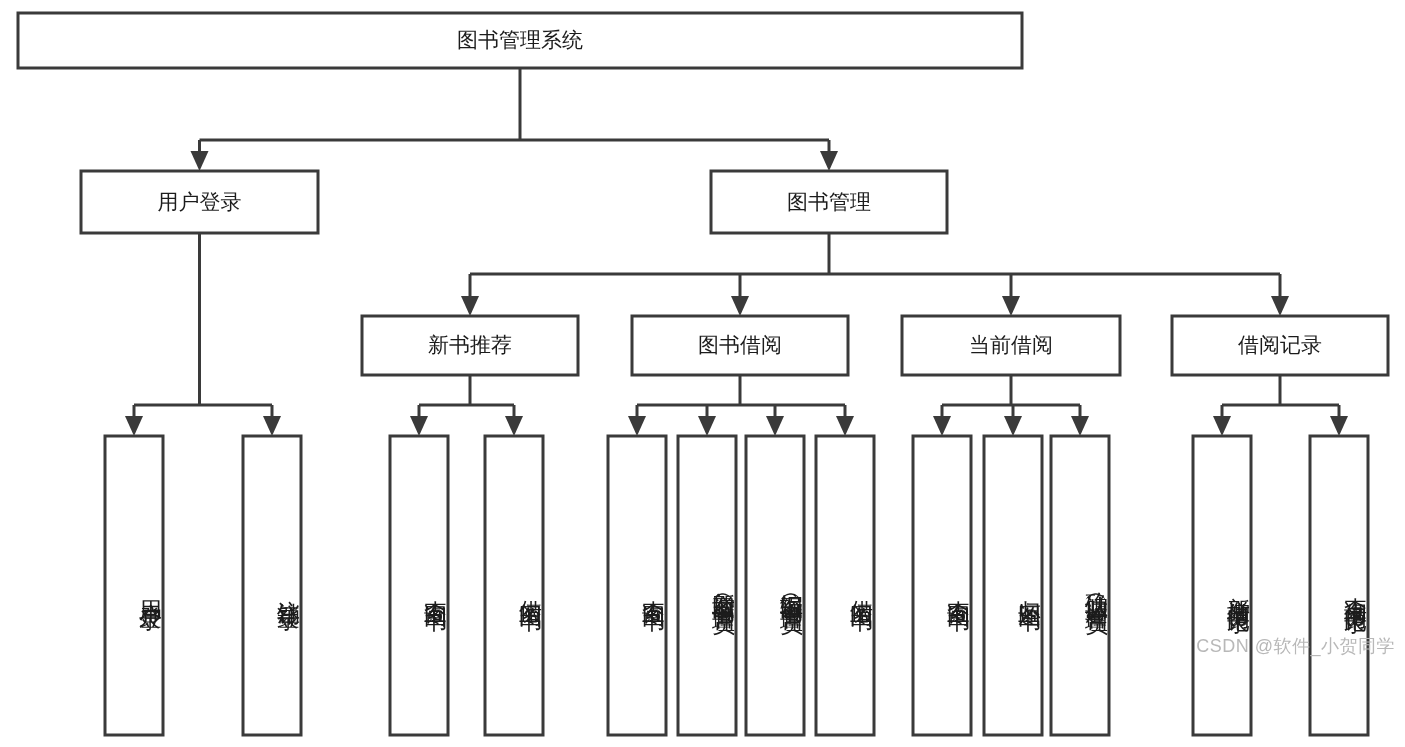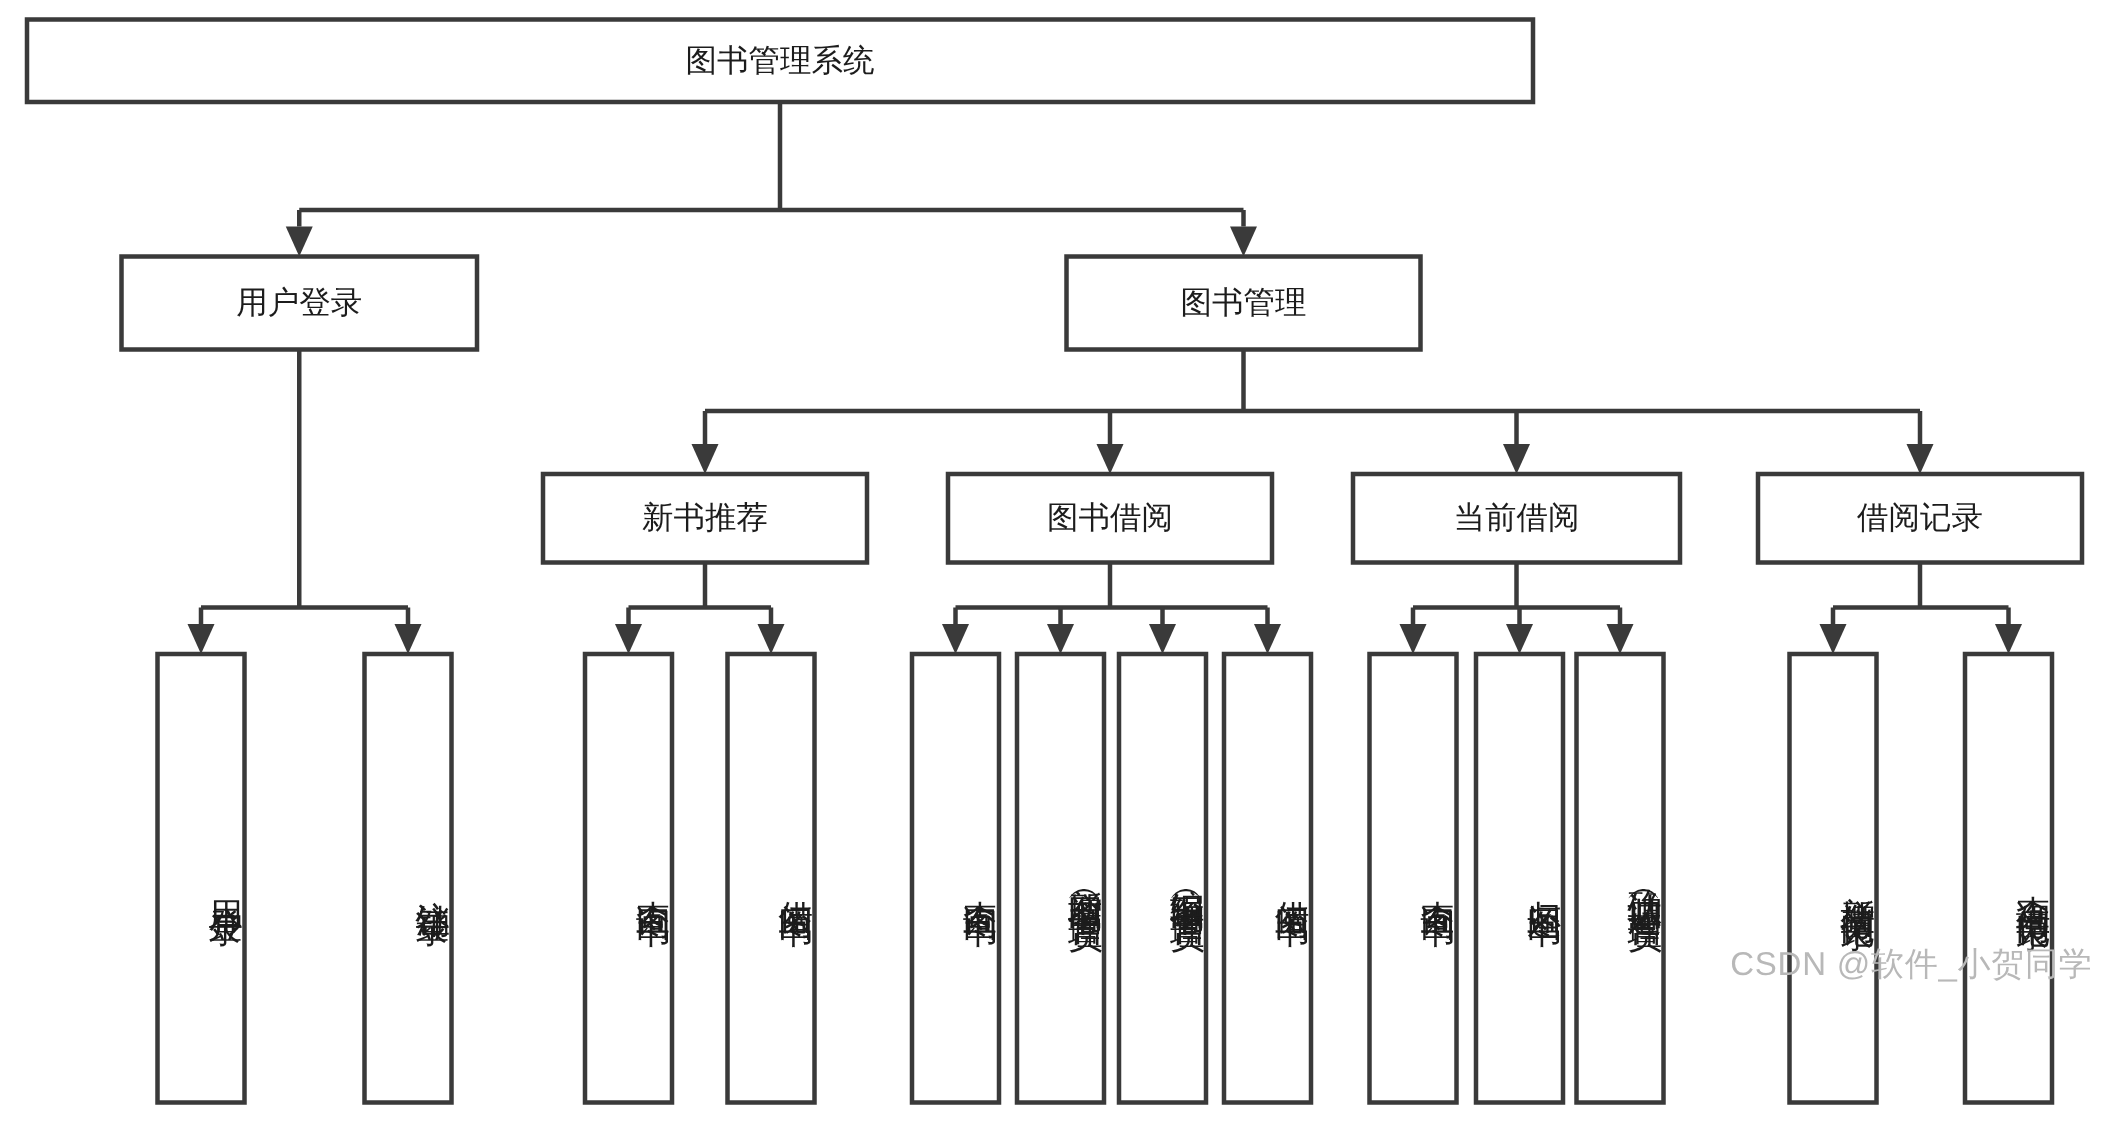--- a/index.html
+++ b/index.html
@@ -61,21 +61,21 @@
     display: flex;
     align-items: flex-start;
     justify-content: center;
     pointer-events: none;
   }
   .watermark {
     position: absolute;
     right: 10px;
     bottom: 6px;
     font-family: "Liberation Sans", "DejaVu Sans", sans-serif;
-    font-size: 22px;
+    font-size: 18px;
     color: #b8b8b8;
     letter-spacing: 0.5px;
     user-select: none;
   }
 </style>
 </head>
 <body>
 
 <div id="diagram-root">
   <svg class="tree" viewBox="0 0 1405 747">

